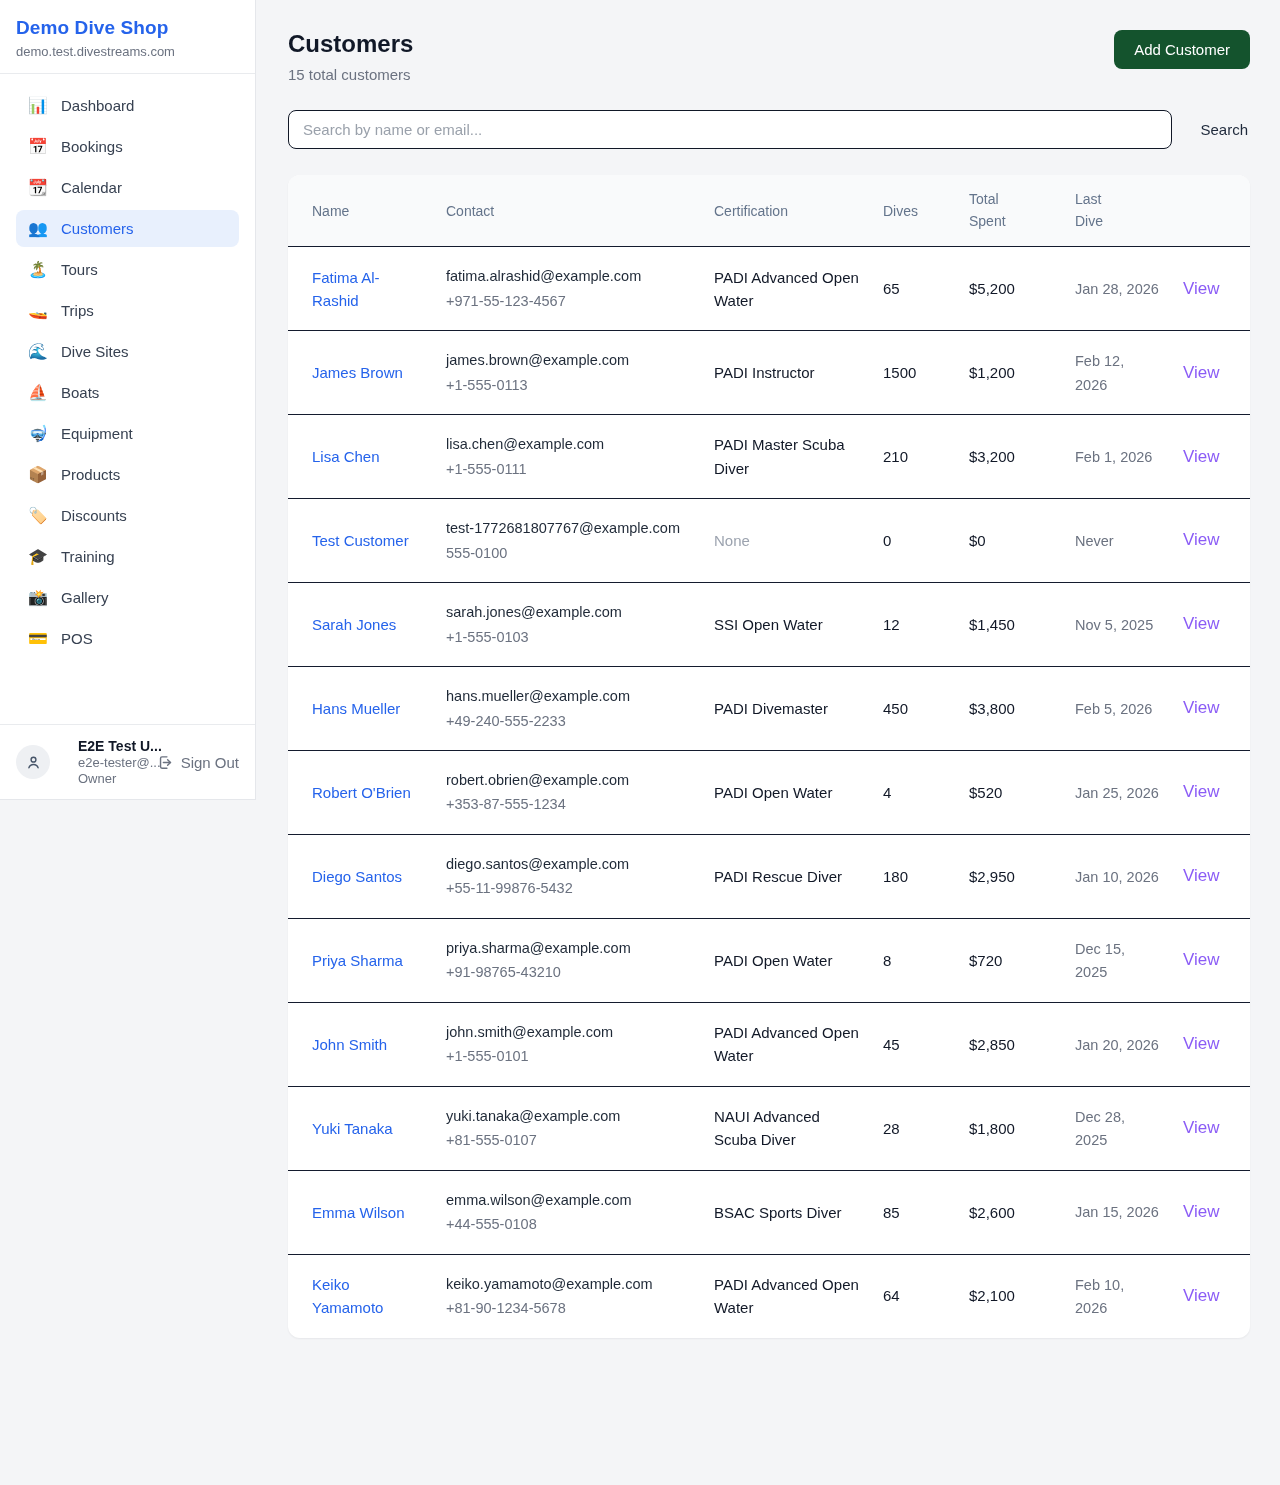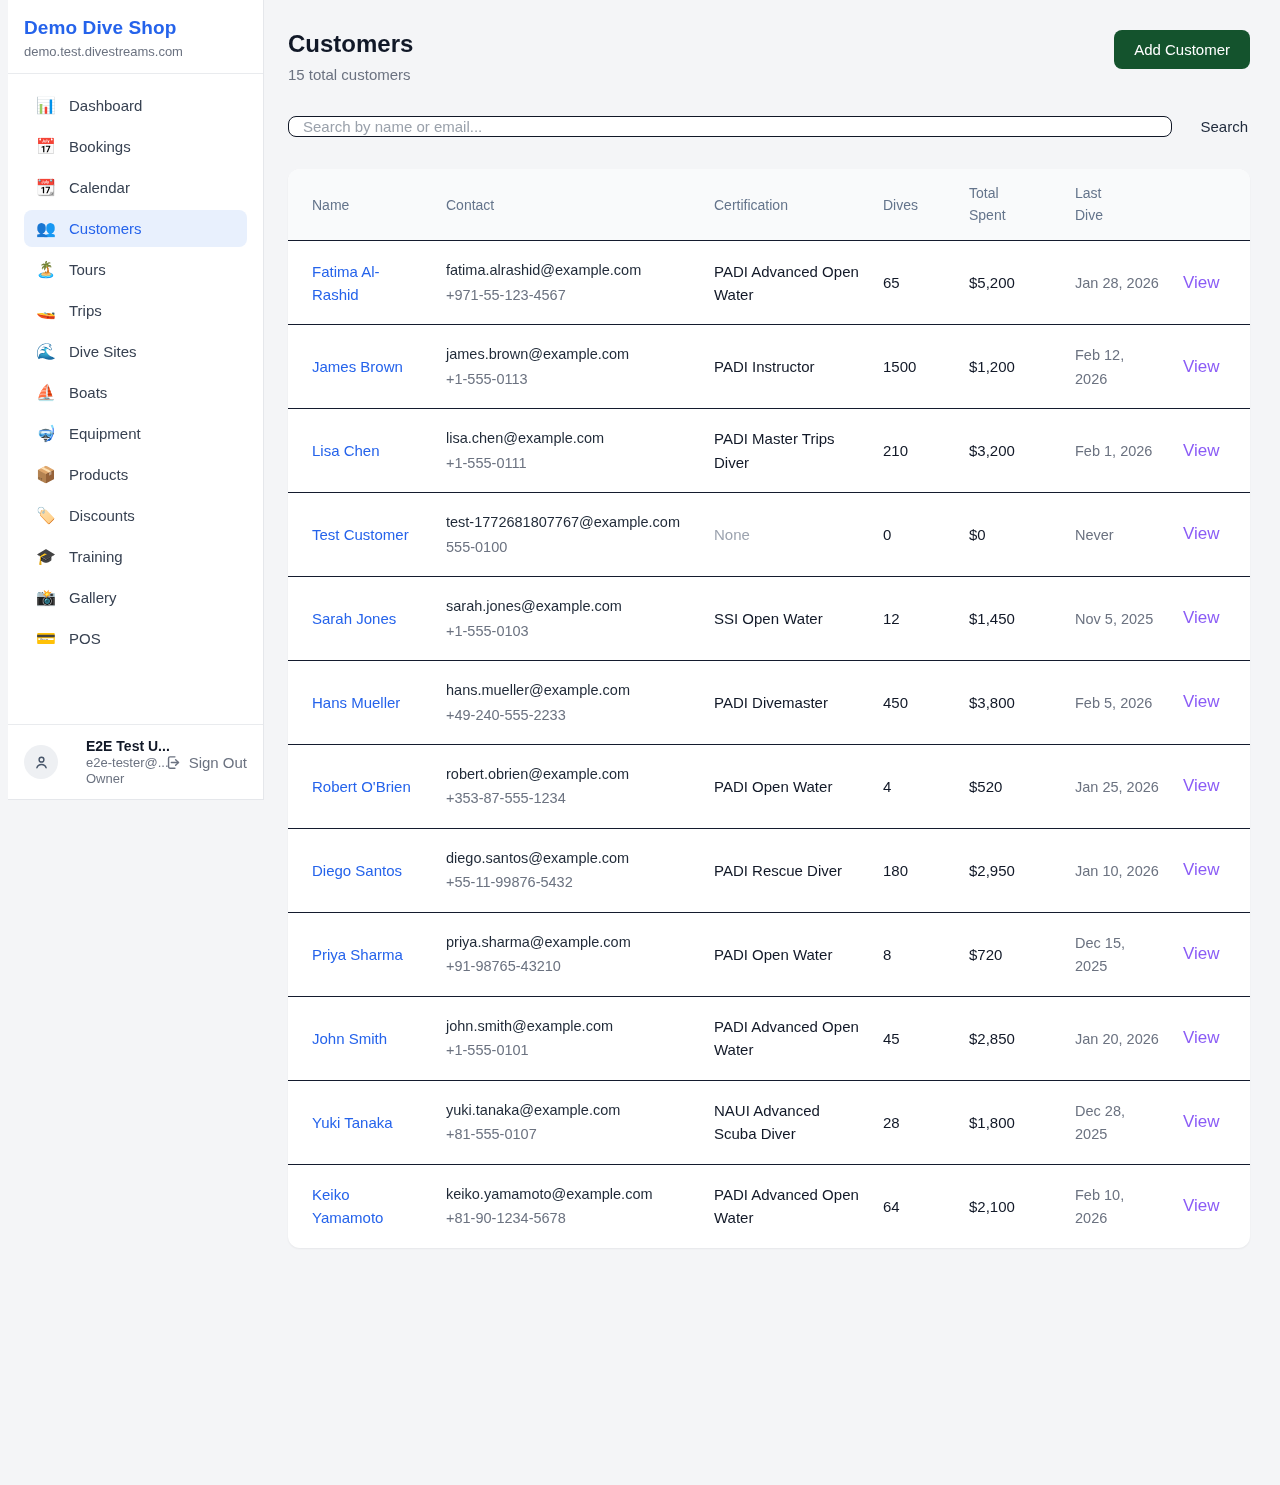--- a/index.html
+++ b/index.html
@@ -7,21 +7,21 @@
   body {
     font-family: "Liberation Sans", "DejaVu Sans", sans-serif;
     background:#f4f5f7;
     color:#111827;
     min-height:1485px;
     position:relative;
   }
 
   
   .sidebar {
-    position:absolute; left:8px; top:0;
+    position:absolute; left:0; top:0;
     width:256px; height:800px;
     background:#ffffff;
     border-right:1px solid #e5e7eb;
     border-bottom:1px solid #e5e7eb;
     display:flex; flex-direction:column;
   }
   .brand { padding:17px 16px 14px 16px; border-bottom:1px solid #e9ebee; }
   .brand-title { color:#2563eb; font-size:19px; font-weight:700; letter-spacing:.1px; }
   .brand-domain { color:#6b7280; font-size:13px; margin-top:5px; }
   .nav { padding:13px 16px 8px 16px; flex:1; }
@@ -60,21 +60,21 @@
   .page-header { display:flex; justify-content:space-between; align-items:flex-start; }
   .page-title { font-size:24px; font-weight:700; color:#111827; }
   .page-subtitle { font-size:15px; color:#6b7280; margin-top:8px; }
   .add-btn {
     background:#14532d; color:#fff; border:none; cursor:pointer;
     font-family:inherit; font-size:15px; font-weight:500;
     padding:11px 20px; border-radius:8px;
   }
   .search-row { display:flex; align-items:center; margin-top:27px; }
   .search-input {
-    flex:1; height:21px;
+    flex:1; height:39px;
     border:1.5px solid #111827; border-radius:8px;
     padding:0 14px; font-size:15px; font-family:inherit;
     color:#111827; background:#fff; outline:none;
   }
   .search-input::placeholder { color:#9aa1ab; }
   .search-btn {
     background:none; border:none; cursor:pointer;
     font-family:inherit; font-size:15px; color:#1e293b;
     margin-left:26px; padding:8px 2px;
   }
@@ -273,21 +273,21 @@
       <td><span class="last-dive">Feb 12, 2026</span></td>
       <td><a class="view-link">View</a></td>
     </tr>
 
     <tr>
       <td><a class="name-link">Lisa Chen</a></td>
       <td>
         <div class="contact-email">lisa.chen@example.com</div>
         <div class="contact-phone">+1-555-0111</div>
       </td>
-      <td><span class="cert">PADI Master Trips Diver</span></td>
+      <td><span class="cert">PADI Master Scuba Diver</span></td>
       <td><span>210</span></td>
       <td><span>$3,200</span></td>
       <td><span class="last-dive">Feb 1, 2026</span></td>
       <td><a class="view-link">View</a></td>
     </tr>
 
     <tr>
       <td><a class="name-link">Test Customer</a></td>
       <td>
         <div class="contact-email">test-1772681807767@example.com</div>
@@ -386,20 +386,32 @@
         <div class="contact-email">yuki.tanaka@example.com</div>
         <div class="contact-phone">+81-555-0107</div>
       </td>
       <td><span class="cert">NAUI Advanced Scuba Diver</span></td>
       <td><span>28</span></td>
       <td><span>$1,800</span></td>
       <td><span class="last-dive">Dec 28, 2025</span></td>
       <td><a class="view-link">View</a></td>
     </tr>
 
+    <tr>
+      <td><a class="name-link">Emma Wilson</a></td>
+      <td>
+        <div class="contact-email">emma.wilson@example.com</div>
+        <div class="contact-phone">+44-555-0108</div>
+      </td>
+      <td><span class="cert">BSAC Sports Diver</span></td>
+      <td><span>85</span></td>
+      <td><span>$2,600</span></td>
+      <td><span class="last-dive">Jan 15, 2026</span></td>
+      <td><a class="view-link">View</a></td>
+    </tr>
 
     <tr>
       <td><a class="name-link">Keiko Yamamoto</a></td>
       <td>
         <div class="contact-email">keiko.yamamoto@example.com</div>
         <div class="contact-phone">+81-90-1234-5678</div>
       </td>
       <td><span class="cert">PADI Advanced Open Water</span></td>
       <td><span>64</span></td>
       <td><span>$2,100</span></td>

